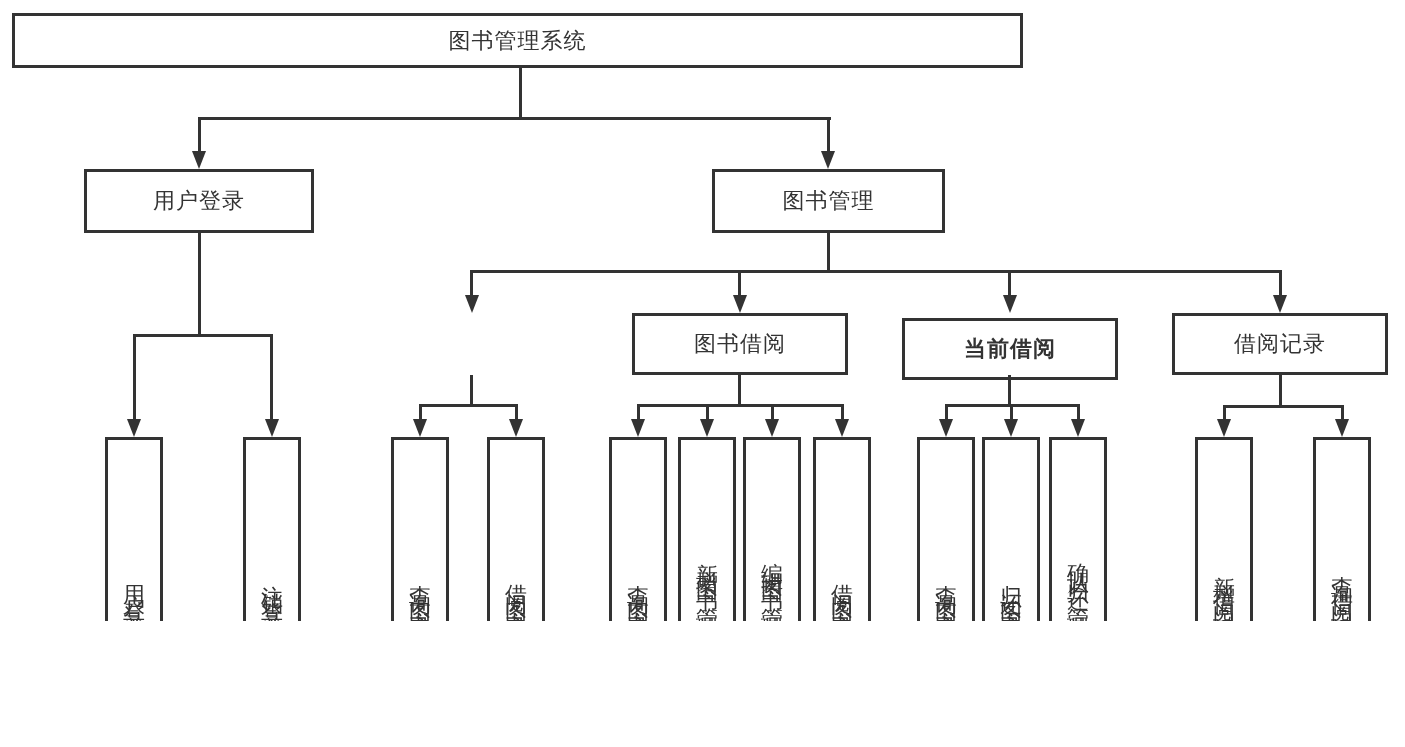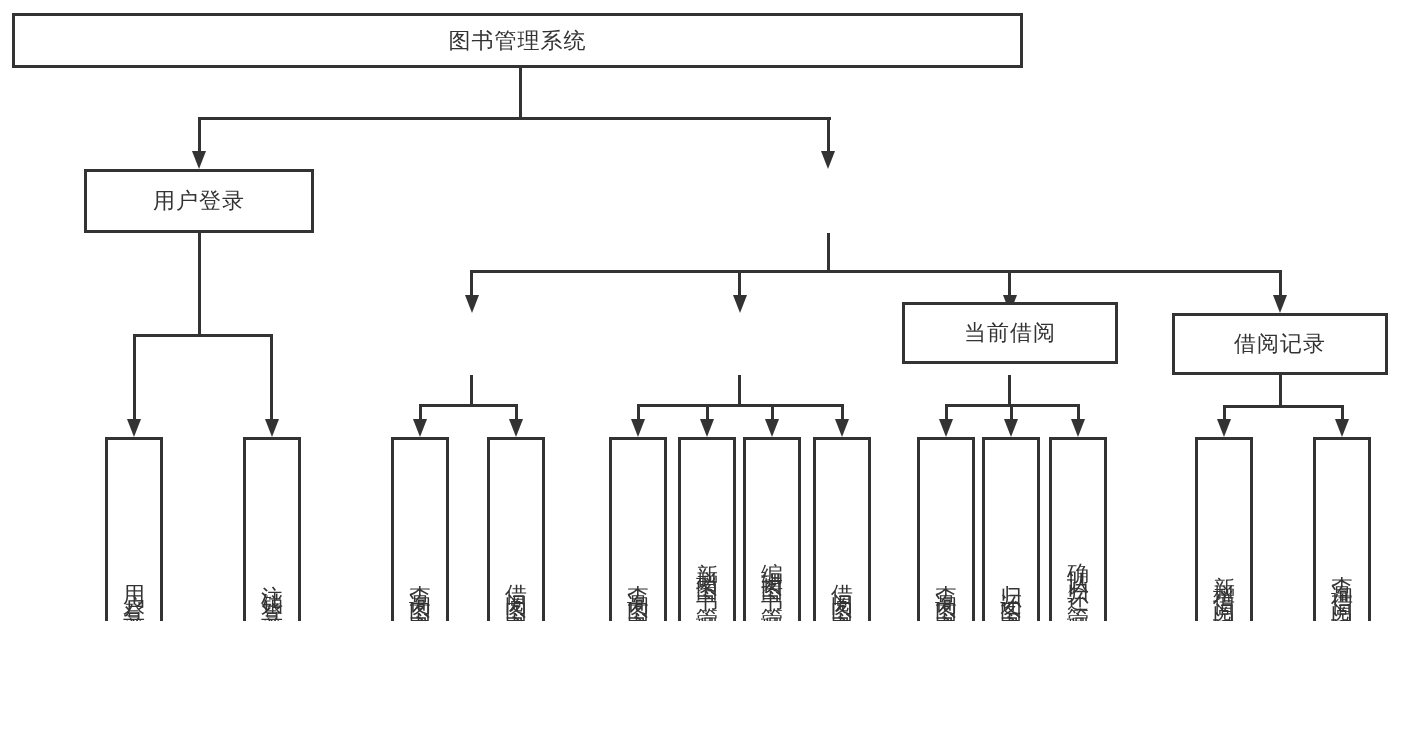--- a/index.html
+++ b/index.html
@@ -68,20 +68,23 @@
     <div class="ln" style="left:198px; top:117px; width:633px; height:3px;"></div>
     <div class="ln" style="left:198px; top:117px; width:3px; height:36px;"></div>
     <div class="ah" style="left:192px; top:151px;"></div>
     <div class="ln" style="left:827px; top:117px; width:3px; height:36px;"></div>
     <div class="ah" style="left:821px; top:151px;"></div>
   </div>
 
   <div class="node" style="left:84px; top:169px; width:230px; height:64px;">
     <span class="hlabel">用户登录</span>
   </div>
+  <div class="node" style="left:712px; top:169px; width:233px; height:64px;">
+    <span class="hlabel">图书管理</span>
+  </div>
 
   <div>
     <div class="ln" style="left:198px; top:233px; width:3px; height:102px;"></div>
     <div class="ln" style="left:133px; top:334px; width:140px; height:3px;"></div>
     <div class="ln" style="left:133px; top:334px; width:3px; height:87px;"></div>
     <div class="ah" style="left:127px; top:419px;"></div>
     <div class="ln" style="left:270px; top:334px; width:3px; height:87px;"></div>
     <div class="ah" style="left:265px; top:419px;"></div>
   </div>
 
@@ -91,21 +94,24 @@
     <div class="ln" style="left:470px; top:270px; width:3px; height:27px;"></div>
     <div class="ah" style="left:465px; top:295px;"></div>
     <div class="ln" style="left:738px; top:270px; width:3px; height:27px;"></div>
     <div class="ah" style="left:733px; top:295px;"></div>
     <div class="ln" style="left:1008px; top:270px; width:3px; height:27px;"></div>
     <div class="ah" style="left:1003px; top:295px;"></div>
     <div class="ln" style="left:1279px; top:270px; width:3px; height:27px;"></div>
     <div class="ah" style="left:1273px; top:295px;"></div>
   </div>
 
-  <div class="node" style="left:902px; top:302px; width:216px; height:62px;">
+  <div class="node" style="left:632px; top:313px; width:216px; height:62px;">
+    <span class="hlabel">图书借阅</span>
+  </div>
+  <div class="node" style="left:902px; top:318px; width:216px; height:62px;font-weight:bold;">
     <span class="hlabel">当前借阅</span>
   </div>
   <div class="node" style="left:1172px; top:313px; width:216px; height:62px;">
     <span class="hlabel">借阅记录</span>
   </div>
 
   <div>
     <div class="ln" style="left:470px; top:375px; width:3px; height:31px;"></div>
     <div class="ln" style="left:419px; top:404px; width:99px; height:3px;"></div>
     <div class="ln" style="left:419px; top:404px; width:3px; height:17px;"></div>

